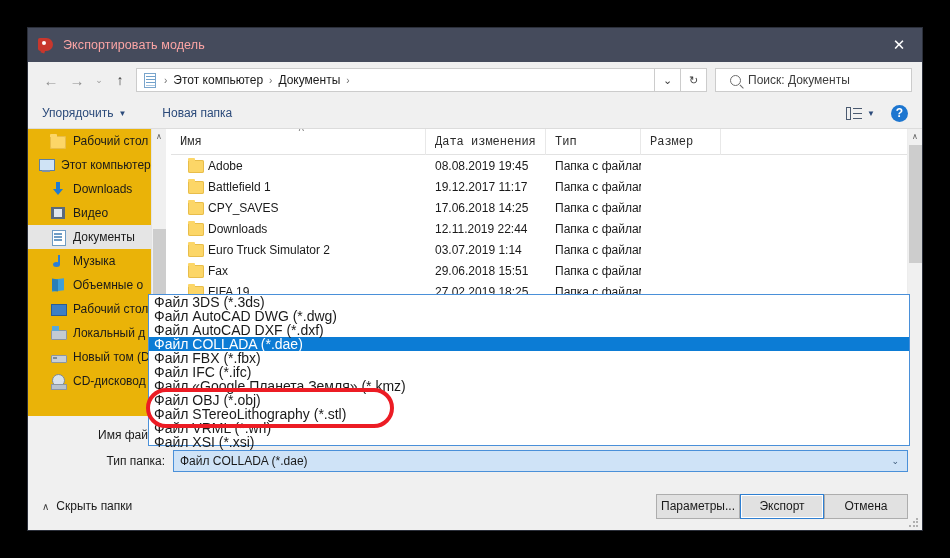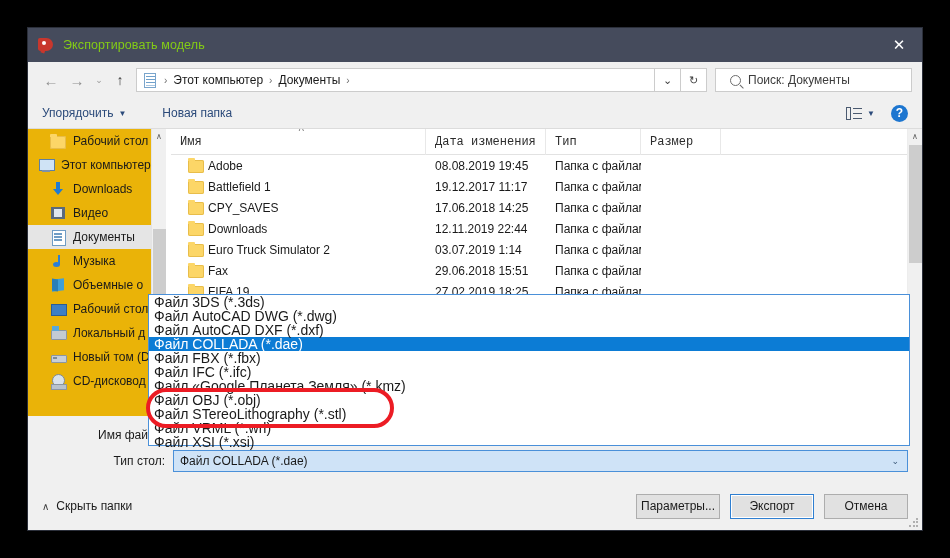--- a/index.html
+++ b/index.html
@@ -36,21 +36,21 @@
   .app-icon .eye {
     position: absolute; left: 4px; top: 4px;
     width: 4px; height: 4px; background: #fff; border-radius: 50%;
   }
   .app-icon .tail {
     position: absolute; left: 3px; top: 12px;
     width: 4px; height: 4px; background: #c8372d;
     transform: rotate(20deg);
   }
   .title-text {
-    color: #84cc16; font-size: 12.5px; letter-spacing: .1px;
+    color: #fca5a5; font-size: 12.5px; letter-spacing: .1px;
   }
   .close-btn {
     position: absolute; right: 0; top: 0;
     width: 46px; height: 34px;
     display: flex; align-items: center; justify-content: center;
     color: #fff; font-size: 15px; font-weight: 300;
   }
   
   .navbar {
     height: 36px; flex: 0 0 36px;
@@ -276,21 +276,21 @@
     position: absolute; right: 8px; font-size: 9px; color: #3c5a7a;
   }
   
   .footer {
     flex: 0 0 48px; background: #f0f0f0;
     display: flex; align-items: center; padding: 0 14px;
     position: relative;
   }
   .hide-folders { font-size: 12px; color: #1a1a1a; display: flex; align-items: center; gap: 7px; }
   .hf-caret { font-size: 10px; color: #3c3c3c; }
-  .btns { position: absolute; right: 14px; display: flex; gap: 10px; }
+  .btns { position: absolute; right: 14px; display: flex; gap: 0; }
   .btn {
     width: 84px; height: 25px; font-size: 12px; color: #1a1a1a;
     background: #e1e1e1; border: 1px solid #adadad;
     display: flex; align-items: center; justify-content: center;
   }
   .btn.focus { border: 1px solid #2f7fd1; box-shadow: inset 0 0 0 1px #ffffff; background:#e1e1e1; }
   .grip {
     position: absolute; right: 3px; bottom: 2px; width: 11px; height: 11px;
     background:
       radial-gradient(circle 1px at 2px 9px, #b0b0b0 99%, transparent 0),
@@ -506,21 +506,21 @@
       </div>
     </div>
   </div>
 
   <div class="form">
     <div class="frow2">
       <span class="flabel">Имя файла:</span>
       <span class="finput"></span>
     </div>
     <div class="frow2">
-      <span class="flabel">Тип стол:</span>
+      <span class="flabel">Тип папка:</span>
       <span class="fcombo">
         <span>Файл COLLADA (*.dae)</span>
         <span class="cb-caret">⌄</span>
       </span>
     </div>
   </div>
 
   <div class="footer">
     <span class="hide-folders">
       <span class="hf-caret">∧</span>

